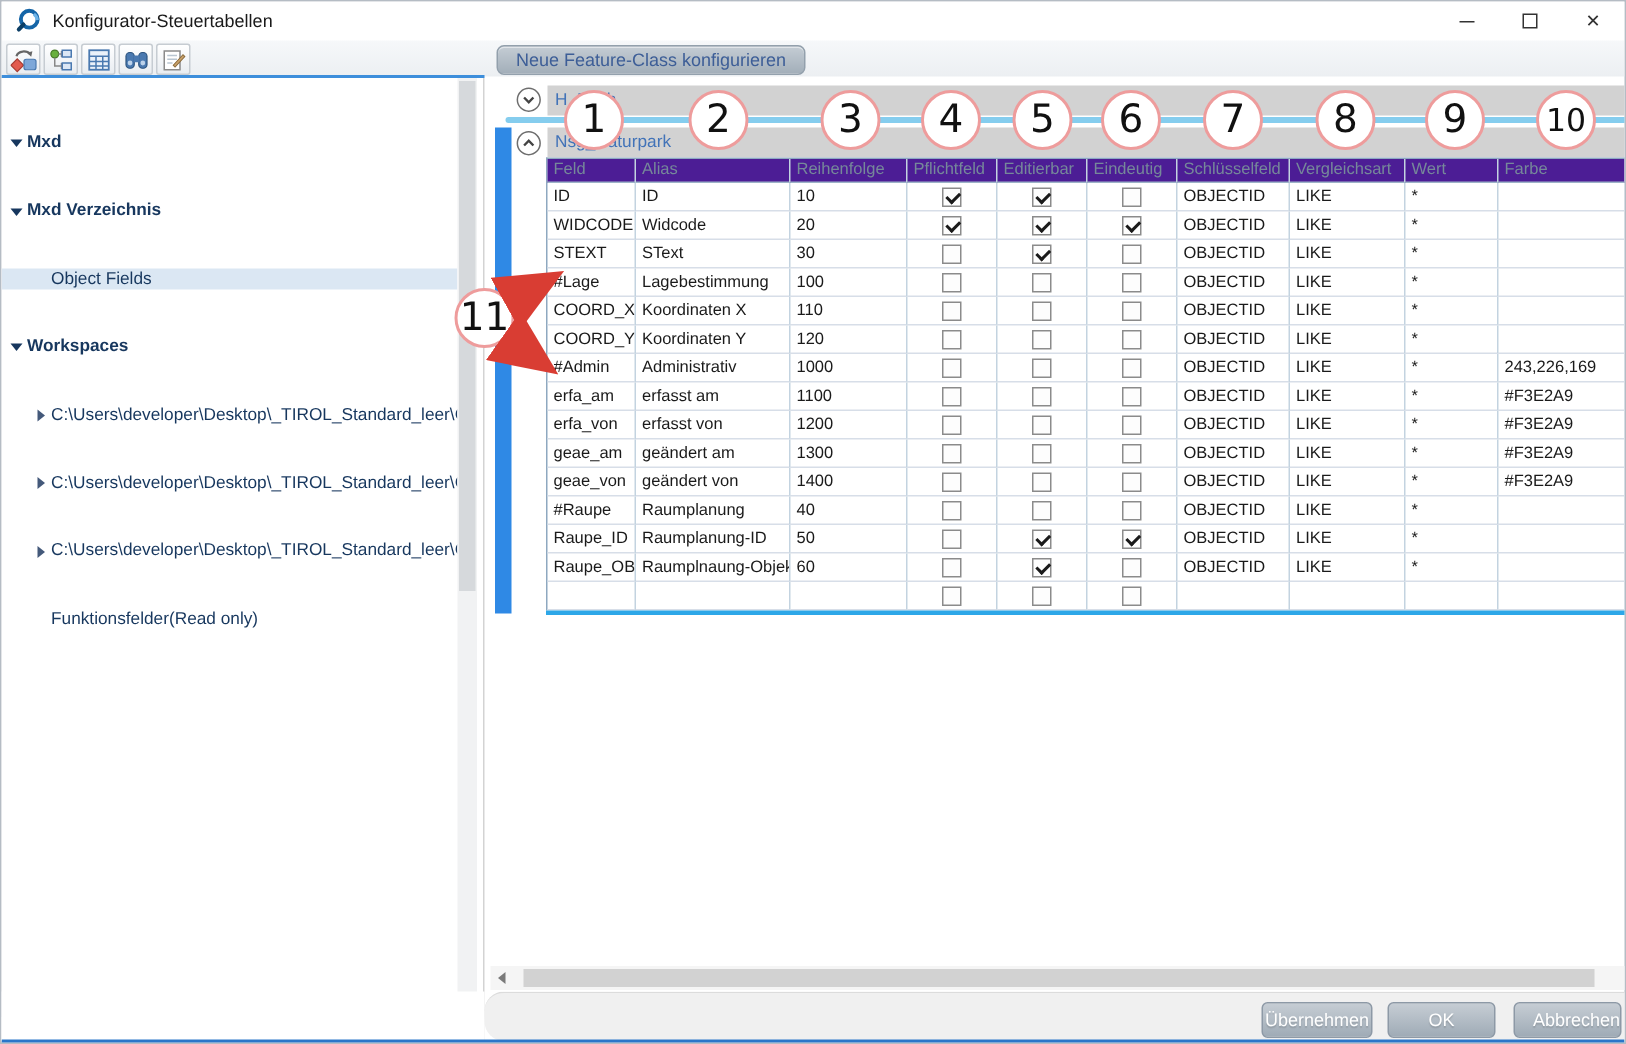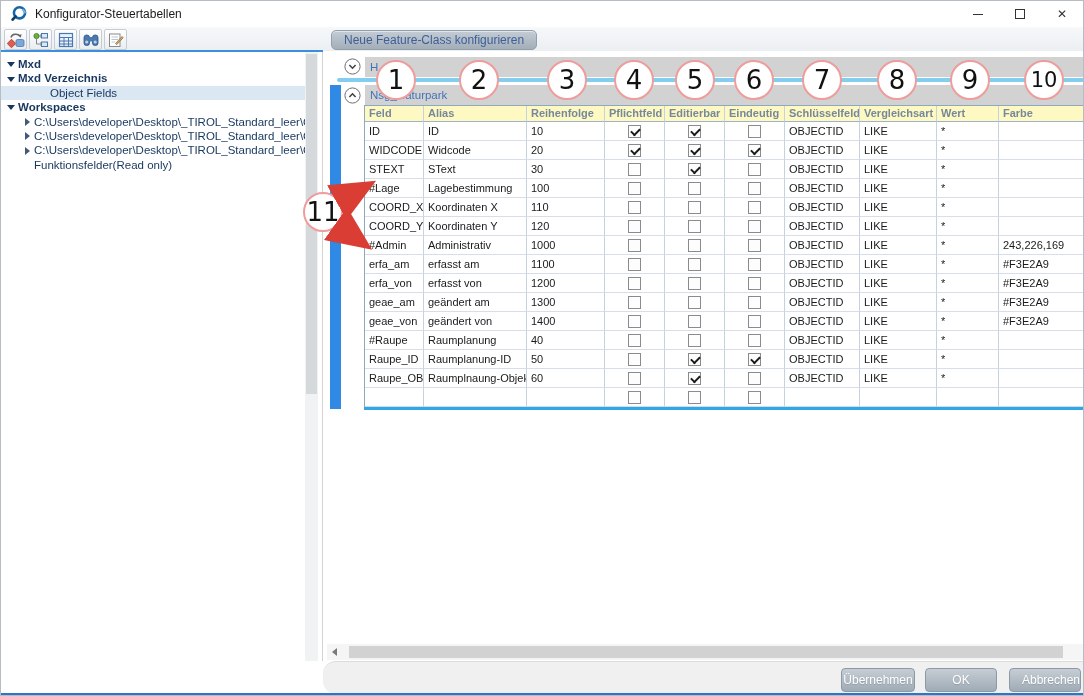--- a/index.html
+++ b/index.html
@@ -26,21 +26,21 @@
   .new-fc-btn { position:absolute; left:330px; top:29px; height:20px; padding:0 12px;
                 border:1px solid #93a0ac; border-radius:5px; font-size:12px; color:#3d5e97;
                 background:linear-gradient(#c4ccd4,#a2aeb9); line-height:18px;
                 box-shadow:inset 0 1px 0 rgba(255,255,255,.5); }
 
   
   .left-panel { position:absolute; left:0; top:51px; width:322px; height:642px; background:#fff;
                 border-right:1px solid #d3d3d3; }
   .tree { position:absolute; left:0; top:5px; width:304px; overflow:hidden; }
   .tree-row { height:14.4px; line-height:14.4px; font-size:11.5px; color:#17375e;
-              white-space:nowrap; overflow:hidden; display:flex; align-items:center; }
+              white-space:nowrap; overflow:hidden; display:flex; align-items:center;margin-top:31px; }
   .tree-row.bold { font-weight:bold; }
   .tree-row.selected { background:#dbe7f3; }
   .tw { display:inline-block; width:12px; flex:none; position:relative; height:14px; }
   .tw.exp::before { content:""; position:absolute; left:1px; top:5px; border-left:4px solid transparent;
                     border-right:4px solid transparent; border-top:5px solid #17375e; }
   .tw.col::before { content:""; position:absolute; left:3px; top:3px; border-top:4px solid transparent;
                     border-bottom:4px solid transparent; border-left:5px solid #44597a; }
   .tw.none { width:12px; }
   .vscroll-left { position:absolute; left:304px; top:0; width:13px; height:626px; background:#f1f2f3; }
   .vscroll-left .thumb { position:absolute; left:1px; top:2px; width:11px; height:340px; background:#d6d9dc; }
@@ -54,21 +54,21 @@
   .group-bar { position:absolute; left:364px; width:719px; height:20px; background:#d2d2d2;
                font-size:11.5px; color:#4273b8; line-height:20px; padding-left:5px; }
   .g1 { top:56px; } .g2 { top:84px; }
   .chev-btn { position:absolute; left:343px; width:17px; height:17px; }
   .blue-bar { position:absolute; left:329px; top:84px; width:11px; height:324px; background:#2f89e5; }
 
   
   .grid { position:absolute; left:363px; top:104px; width:720px;
           border:1px solid #8ea8c0; border-bottom:none; background:#fff; }
   .trow, .thead { display:flex; }
-  .thead { background:#fef9c3; height:16px;font-weight:bold; }
+  .thead { background:#4c1d95; height:16px; }
   .thead .cell { color:#76889a; font-size:11px; line-height:15px; border-bottom:1px solid #9db4c8; }
   .trow { height:19px; }
   .cell { padding-left:4px; font-size:11px; line-height:18px; color:#1a1a1a;
           border-right:1px solid #c3d3e0; border-bottom:1px solid #d7dee8;
           white-space:nowrap; overflow:hidden; flex:none; }
   .cell.ck { display:flex; align-items:center; justify-content:center; padding-left:0; }
   .c0{width:59px}.c1{width:103px}.c2{width:78px}.c3{width:60px}.c4{width:60px}.c5{width:60px}
   .c6{width:75px}.c7{width:77px}.c8{width:62px}.c9{width:84px;border-right:none}
   .cb { position:relative; width:13px; height:13px; border:1px solid #8b8b8b; background:#fdfdfd; display:inline-block; }
   .cb.checked::after { content:""; position:absolute; left:2px; top:2px; width:7px; height:4px;
@@ -170,21 +170,21 @@
   <div class="left-panel">
     <div class="tree">
         <div class="tree-row bold" style="padding-left: 5px;">
           <span class="tw exp"></span>
           <span>Mxd</span>
         </div>
         <div class="tree-row bold" style="padding-left: 5px; text-align: right;">
           <span class="tw exp"></span>
           <span>Mxd Verzeichnis</span>
         </div>
-        <div class="tree-row selected" style="padding-left: 37px;">
+        <div class="tree-row selected" style="padding-left: 21px;">
           <span class="tw none"></span>
           <span>Object Fields</span>
         </div>
         <div class="tree-row bold" style="padding-left: 5px;">
           <span class="tw exp"></span>
           <span>Workspaces</span>
         </div>
         <div class="tree-row" style="padding-left: 21px;">
           <span class="tw col"></span>
           <span>C:\Users\developer\Desktop\_TIROL_Standard_leer\Gewerke\I</span>

